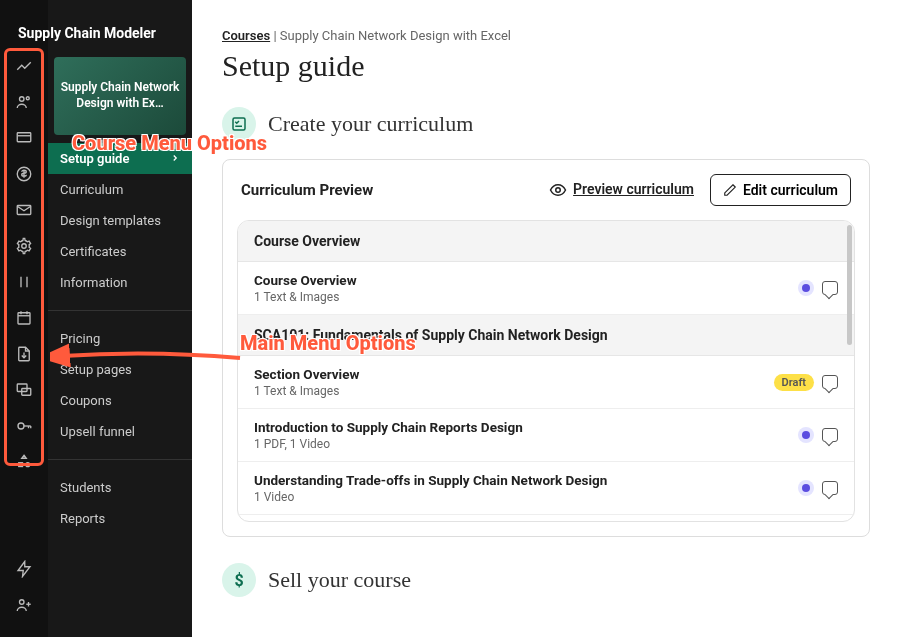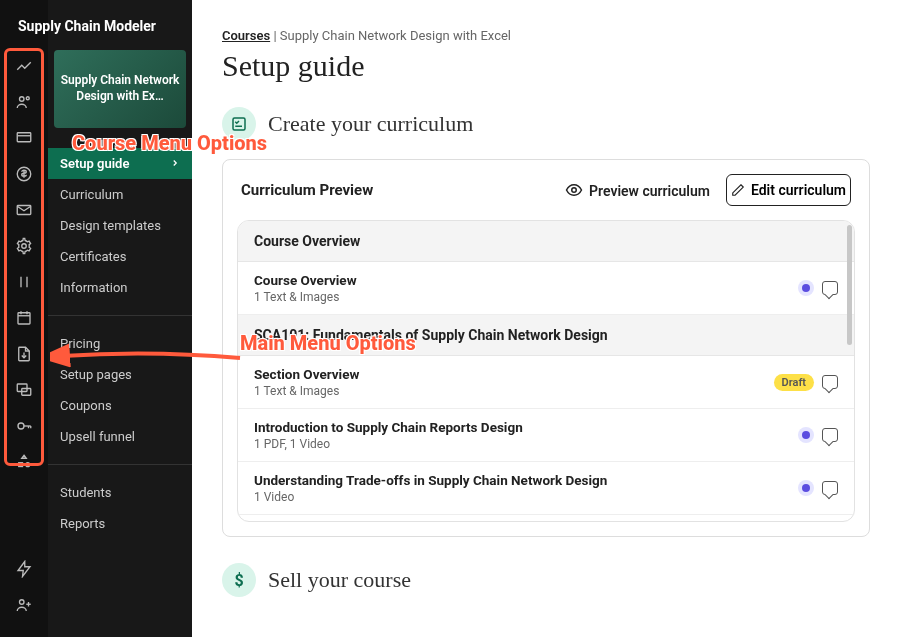--- a/index.html
+++ b/index.html
@@ -7,44 +7,44 @@
   
   
   .icon-rail { width: 48px; background: #111; display: flex; flex-direction: column; align-items: center; padding-top: 52px; position: relative; }
   .icon-rail .rail-item { width: 28px; height: 28px; display: flex; align-items: center; justify-content: center; color: #bbb; margin-bottom: 8px; cursor: pointer; }
   .icon-rail svg { width: 18px; height: 18px; stroke: currentColor; fill: none; stroke-width: 1.8; }
   .rail-highlight { position: absolute; top: 48px; left: 4px; width: 40px; height: 418px; border: 3px solid #ff5a3c; border-radius: 6px; pointer-events: none; }
   .rail-bottom { margin-top: auto; margin-bottom: 10px; display:flex; flex-direction:column; align-items:center;}
   
   
   .sidebar { width: 144px; background: #181818; color: #ddd; display: flex; flex-direction: column; font-size: 13px; }
-  .app-title { color: #fff; font-weight: 700; font-size: 14px; padding: 18px 10px 10px 10px; white-space: nowrap; position:relative; left:-40px; width:170px;}
-  .course-card { margin: 6px 6px 12px 6px; height: 78px; border-radius: 4px; background: linear-gradient(135deg,#2f6e5a,#1c4a3a); color: #fff; display: flex; align-items:center; justify-content:center; text-align:center; font-size:12px; font-weight:600; padding:6px; line-height:1.3; position:relative;}
+  .app-title { color: #fff; font-weight: 700; font-size: 14px; padding: 25px 10px 10px 10px; white-space: nowrap; position:relative; left:-40px; width:170px;}
+  .course-card { margin: 6px 6px 0 6px; height: 78px; border-radius: 4px; background: linear-gradient(135deg,#2f6e5a,#1c4a3a); color: #fff; display: flex; align-items:center; justify-content:center; text-align:center; font-size:12px; font-weight:600; padding:6px; line-height:1.3; position:relative;}
   .menu-group { display:flex; flex-direction:column; padding: 8px 0; }
   .menu-item { padding: 8px 12px; color: #ccc; cursor: pointer; display:flex; align-items:center; justify-content:space-between;}
   .menu-item.active { background: #0d6e50; color: #fff; font-weight:600;}
   .divider { height:1px; background:#333; margin: 4px 0;}
   
   
   .main { flex:1; padding: 28px 30px 0 30px; overflow:hidden; color:#222; }
   .breadcrumb { font-size:13px; color:#666; margin-bottom:6px;}
   .breadcrumb a { color:#222; text-decoration:underline; font-weight:600; cursor:pointer;}
   .page-title { font-family: Georgia, serif; font-size: 30px; font-weight:400; margin-bottom: 24px;}
   
   .section-header { display:flex; align-items:center; gap:12px; margin-bottom:18px;}
   .section-icon { width:34px; height:34px; border-radius:50%; background:#d9f4ea; color:#0d6e50; display:flex; align-items:center; justify-content:center;}
   .section-icon.dollar { font-weight:700; font-size:16px;}
   .section-title { font-family: Georgia, serif; font-size:22px; color:#333;}
   
   .panel { border:1px solid #ddd; border-radius:8px; padding:0; margin-bottom:26px; }
   .panel-head { display:flex; align-items:center; justify-content:space-between; padding:14px 18px;}
   .panel-head-title { font-weight:700; font-size:15px;}
   .panel-actions { display:flex; align-items:center; gap:16px;}
-  .link-action { display:flex; align-items:flex-end; gap:6px; font-size:14px; font-weight:600; cursor:pointer;}
-  .btn-outline { border:1px solid #222; border-radius:6px; padding:7px 4px; font-size:14px; font-weight:600; display:flex; align-items:center; gap:6px; background:#fff; cursor:pointer;}
+  .link-action { display:flex; align-items:flex-start; gap:6px; font-size:14px; font-weight:600; cursor:pointer;text-decoration:underline;}
+  .btn-outline { border:1px solid #222; border-radius:6px; padding:7px 12px; font-size:14px; font-weight:600; display:flex; align-items:center; gap:6px; background:#fff; cursor:pointer;}
   
   .curriculum { border:1px solid #e2e2e2; border-radius:12px; margin:0 14px 14px 14px; max-height:302px; overflow:hidden; position:relative;}
   .curriculum::after { content:""; position:absolute; right:2px; top:4px; width:5px; height:120px; background:#c7c7c7; border-radius:3px;}
   .sec-head { background:#f4f4f4; padding:12px 16px; font-weight:700; font-size:14px; border-bottom:1px solid #e6e6e6;}
   .lesson { padding:10px 16px; border-bottom:1px solid #eee; display:flex; align-items:center; justify-content:space-between;}
   .lesson:last-child{border-bottom:none;}
   .lesson-left { display:flex; flex-direction:column; gap:2px;}
   .lesson-title { font-weight:700; font-size:13.5px;}
   .lesson-meta { font-size:12px; color:#666;}
   .lesson-icons { display:flex; align-items:center; gap:8px;}

